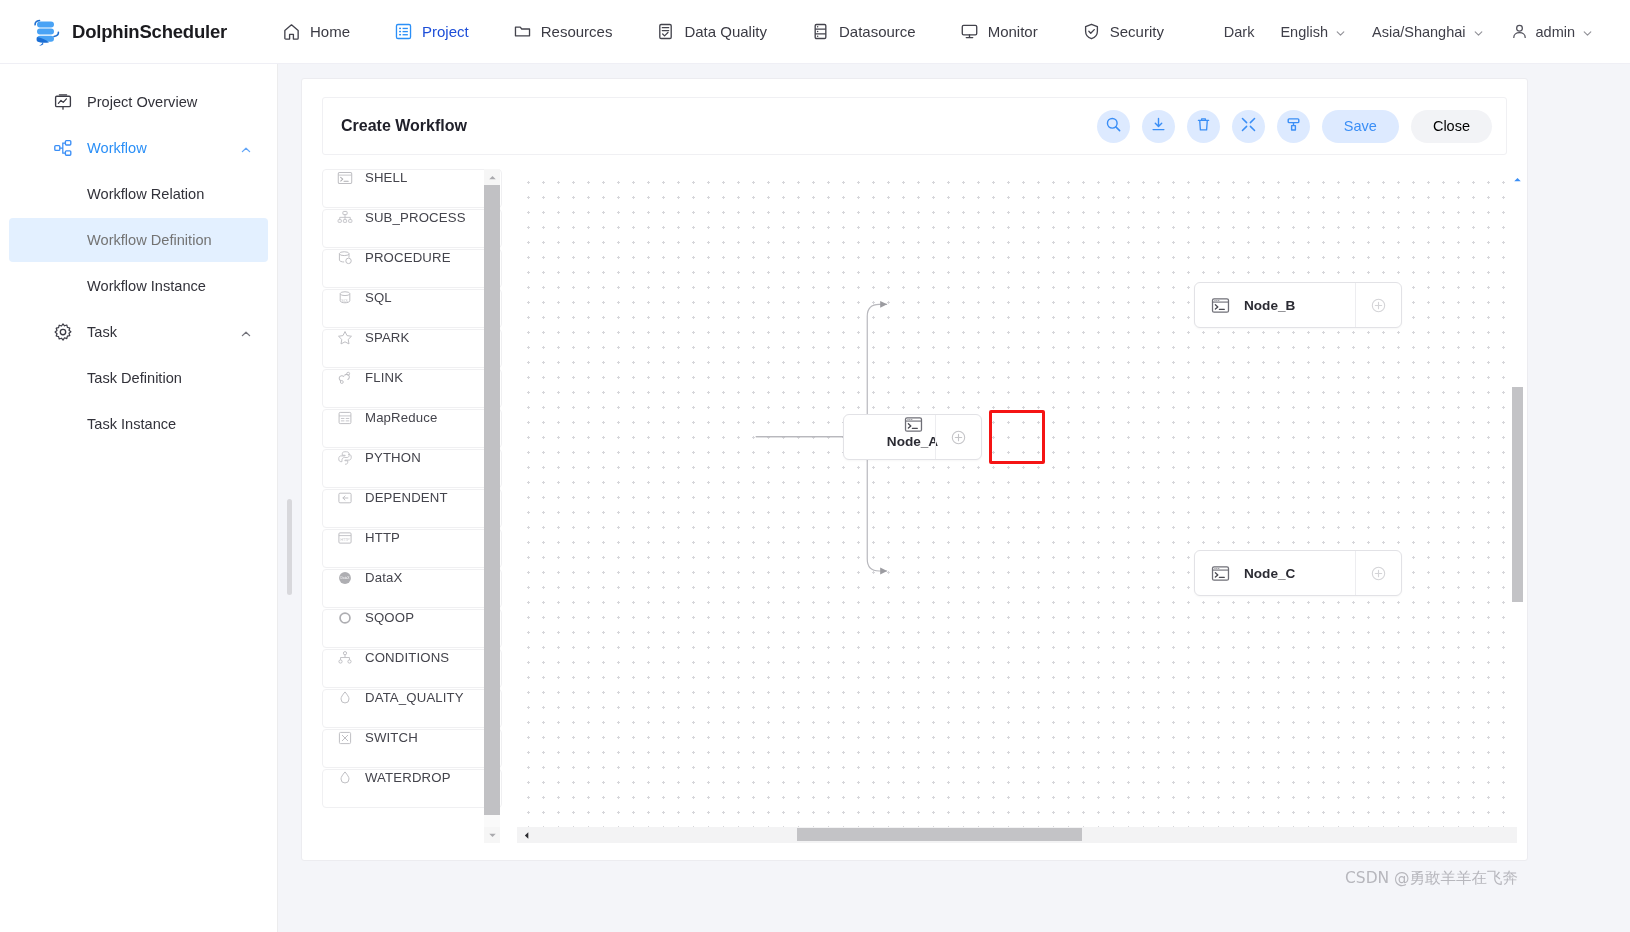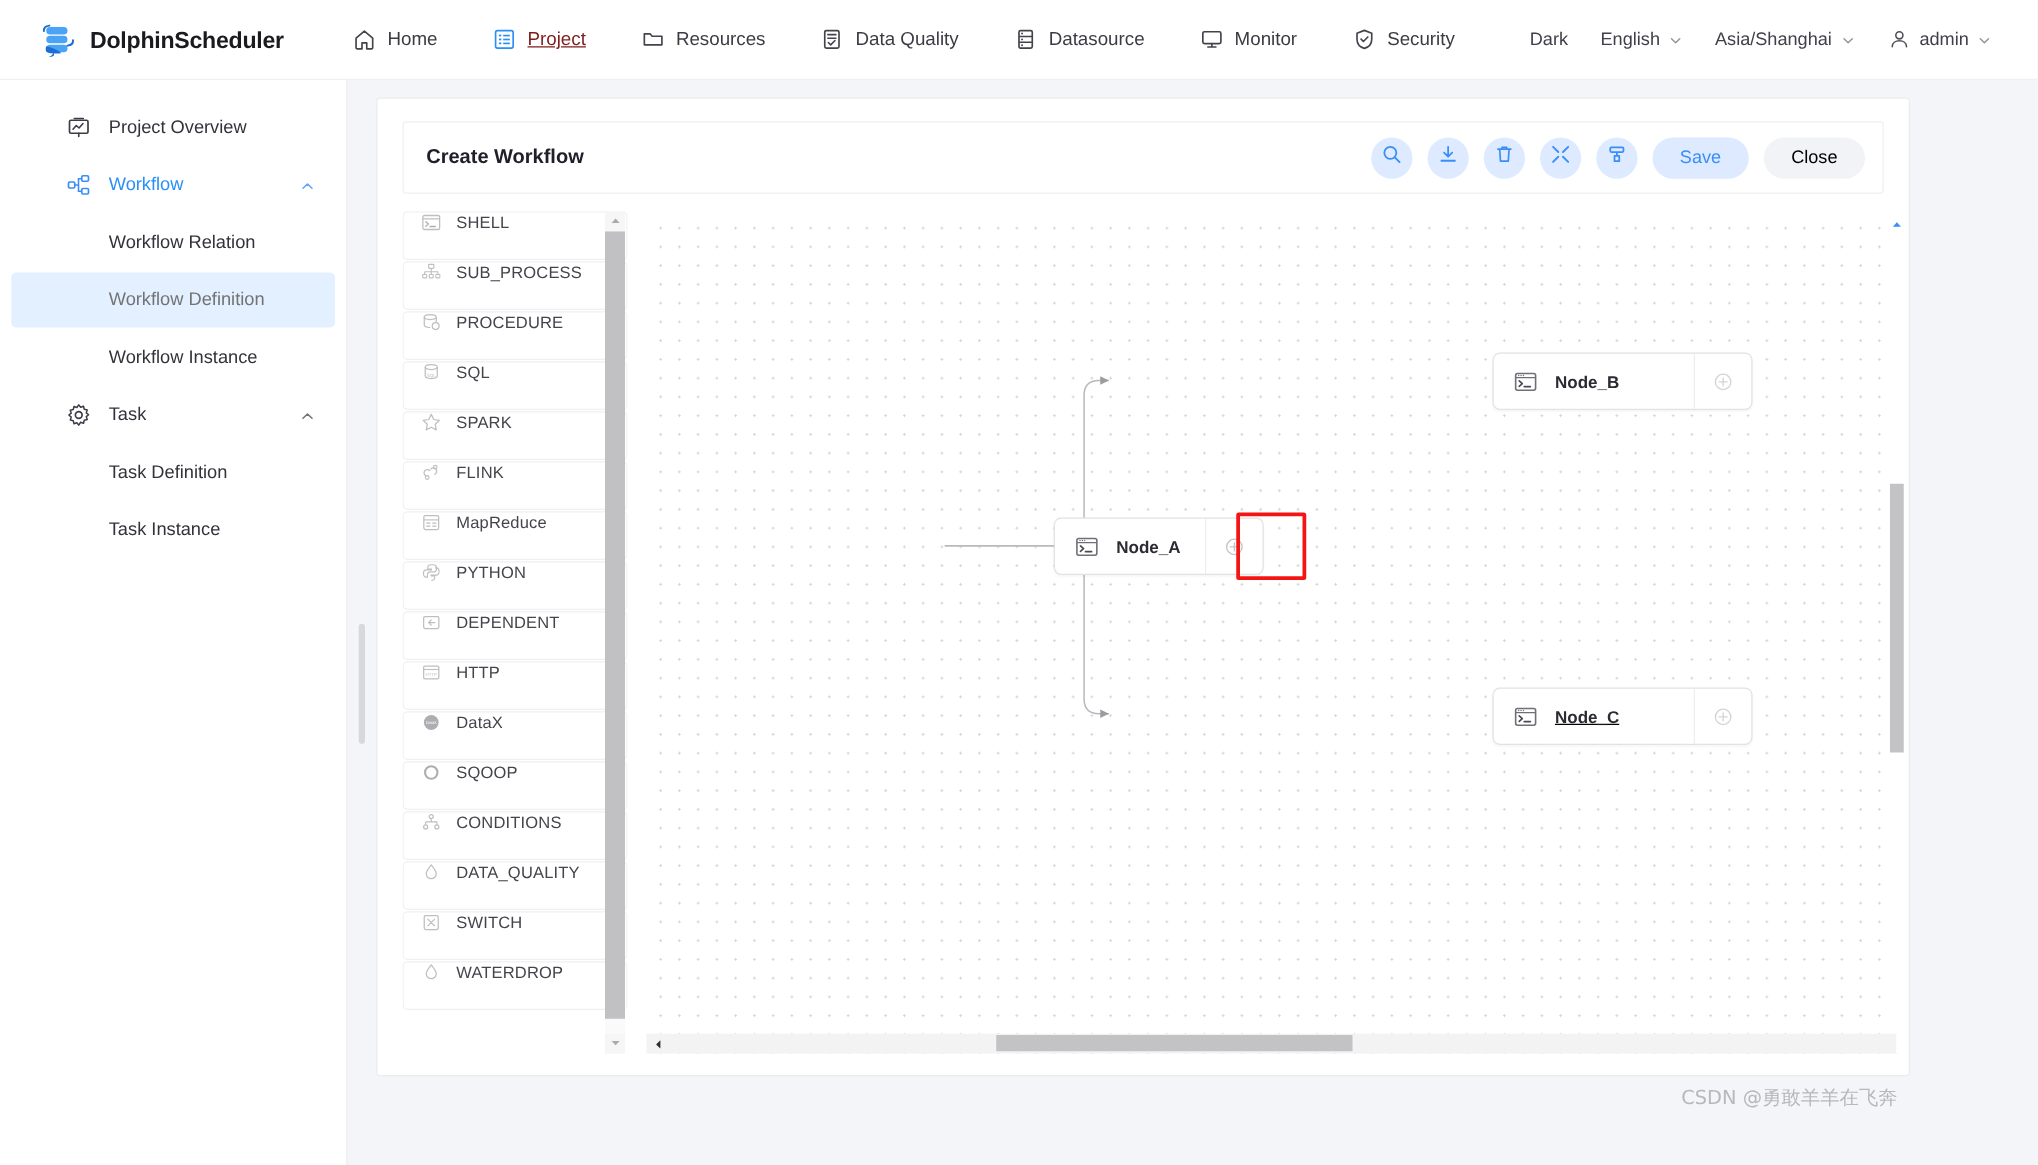--- a/index.html
+++ b/index.html
@@ -21,21 +21,21 @@
   .brand-logo { width:34px; height:34px; position:relative; flex:none; }
   .brand-name {
     font-size:18.5px; font-weight:700; color:#1b1b1f; letter-spacing:-0.2px; white-space:nowrap;
   }
   .nav { display:flex; align-items:flex-start; gap:0px; flex:1; }
   .nav-item {
     display:flex; align-items:center; gap:9px;
     padding:0 22px; height:64px; cursor:pointer;
     font-size:15px; color:#3b3b44; white-space:nowrap;
   }
-  .nav-item.active { color:#7f1d1d;text-decoration:underline; }
+  .nav-item.active { color:#1d4ed8; }
   .nav-icn { width:19px; height:19px; display:block; flex:none; }
   .top-right { display:flex; align-items:center; gap:0; padding-right:24px; }
   .tr-item {
     display:flex; align-items:center; gap:7px; padding:0 13px; height:64px;
     font-size:14.5px; color:#40404a; cursor:pointer; white-space:nowrap;
   }
   .caret { width:11px; height:11px; display:block; opacity:.62; }
 
   
   .sidebar {
@@ -581,21 +581,21 @@
     <div class="canvas-wrap">
       <div class="dots"></div>
 
       <svg class="edges" viewBox="0 0 1012 674" preserveAspectRatio="none">
         <path d="M240 269 L340 269 Q352 269 352 257 L352 148 Q352 136 364 136 L372 136" fill="none" stroke="#b8b8bd" stroke-width="1.2"></path>
         <path d="M240 269 L340 269 Q352 269 352 281 L352 392 Q352 404 364 404 L372 404" fill="none" stroke="#b8b8bd" stroke-width="1.2"></path>
         <path d="M372 136 l-7 -3.4 v6.8 z" fill="#9b9ba0"></path>
         <path d="M372 404 l-7 -3.4 v6.8 z" fill="#9b9ba0"></path>
       </svg>
 
-      <div class="node" style="left:326px; top:245px; width:168px;">
+      <div class="node" style="left:326px; top:245px; width:139px;flex-direction:column;">
         <span class="nicn">
           <svg viewBox="0 0 20 20">
               <rect x="1.6" y="3" width="16.8" height="14" rx="1.6" fill="none" stroke="#6f6f77" stroke-width="1.35"></rect>
               <path d="M1.6 6.4h16.8" stroke="#6f6f77" stroke-width="1.2"></path>
               <circle cx="4.2" cy="4.7" r="0.6" fill="#6f6f77"></circle>
               <circle cx="6.2" cy="4.7" r="0.6" fill="#6f6f77"></circle>
               <circle cx="8.2" cy="4.7" r="0.6" fill="#6f6f77"></circle>
               <path d="M4.6 9.2l2.6 2.3-2.6 2.3" fill="none" stroke="#4a4a52" stroke-width="1.4" stroke-linecap="round" stroke-linejoin="round"></path>
               <path d="M8.8 14h5.2" stroke="#4a4a52" stroke-width="1.4" stroke-linecap="round"></path>
             </svg>
@@ -624,21 +624,21 @@
         </span>
         <span class="nlbl">Node_B</span>
         <span class="plus">
           <svg viewBox="0 0 16 16">
               <circle cx="8" cy="8" r="6.6" fill="none" stroke="#9a9aa1" stroke-width="1.15"></circle>
               <path d="M8 4.6v6.8M4.6 8h6.8" stroke="#9a9aa1" stroke-width="1.15" stroke-linecap="round"></path>
             </svg>
         </span>
       </div>
 
-      <div class="node" style="left:677px; top:381px; width:208px;text-decoration:underline;">
+      <div class="node" style="left:677px; top:381px; width:208px;">
         <span class="nicn">
           <svg viewBox="0 0 20 20">
               <rect x="1.6" y="3" width="16.8" height="14" rx="1.6" fill="none" stroke="#6f6f77" stroke-width="1.35"></rect>
               <path d="M1.6 6.4h16.8" stroke="#6f6f77" stroke-width="1.2"></path>
               <circle cx="4.2" cy="4.7" r="0.6" fill="#6f6f77"></circle>
               <circle cx="6.2" cy="4.7" r="0.6" fill="#6f6f77"></circle>
               <circle cx="8.2" cy="4.7" r="0.6" fill="#6f6f77"></circle>
               <path d="M4.6 9.2l2.6 2.3-2.6 2.3" fill="none" stroke="#4a4a52" stroke-width="1.4" stroke-linecap="round" stroke-linejoin="round"></path>
               <path d="M8.8 14h5.2" stroke="#4a4a52" stroke-width="1.4" stroke-linecap="round"></path>
             </svg>

